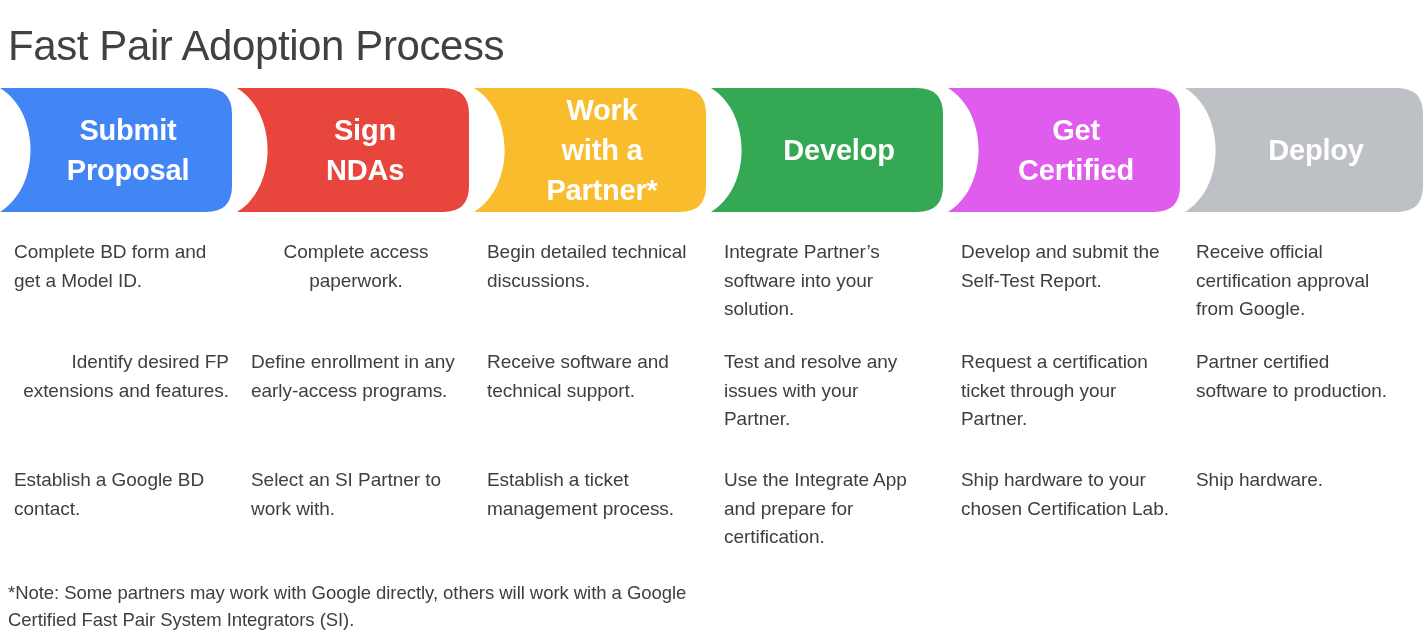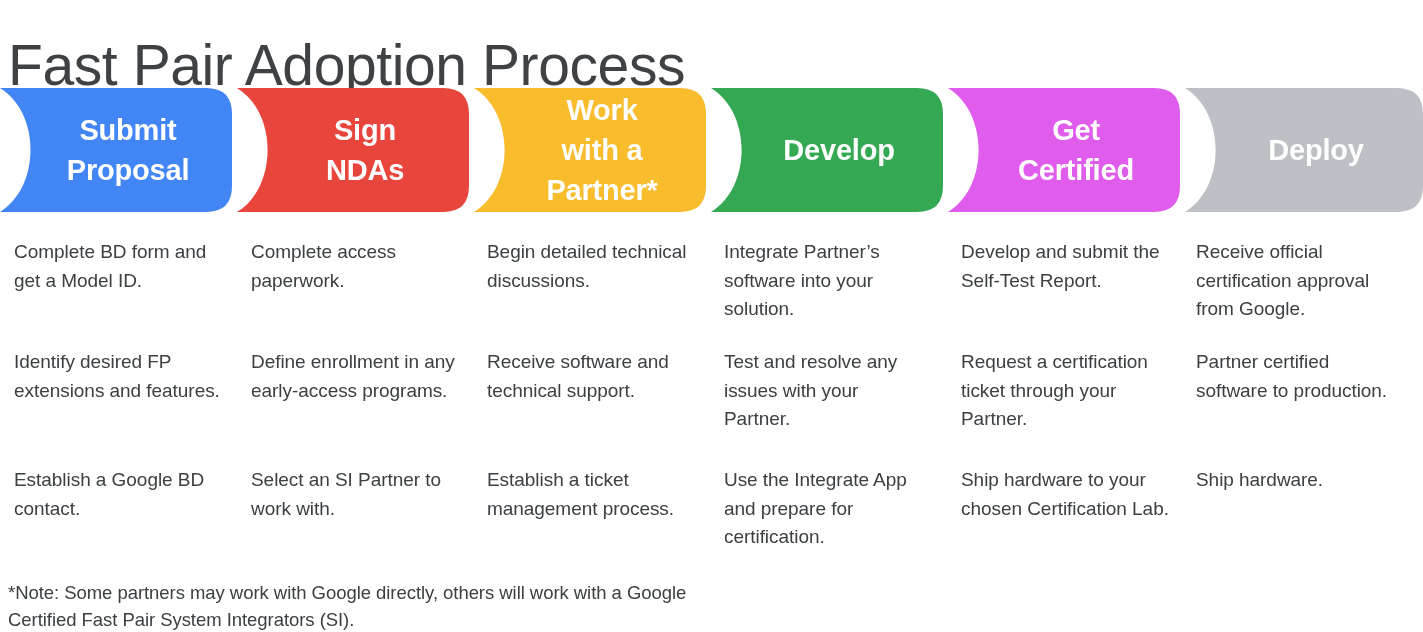--- a/index.html
+++ b/index.html
@@ -22,21 +22,21 @@
     position: relative;
     width: 1423px;
     height: 632px;
   }
 
   
   .page-title {
     position: absolute;
     left: 8px;
     top: -8px;
-    font-size: 57px;
+    font-size: 42px;
     font-weight: 400;
     letter-spacing: -0.4px;
     color: #3f4244;
     line-height: 1.25;
     white-space: nowrap;
   }
 
   
   .banner-strip {
     position: absolute;
@@ -159,25 +159,25 @@
         <svg class="banner-svg" viewBox="0 0 238 124" preserveAspectRatio="none">
           <path d="M 0 0 L 212 0 Q 238 0 238 26 L 238 98 Q 238 124 212 124 L 0 124 C 40.8 99.2 40.8 24.8 0 0 Z" fill="#bdc1c6"></path>
         </svg>
         <div class="banner-label">Deploy</div>
       </div>
     </div>
 
   <div class="columns">
       <div class="col" style="left: 14px; width: 215px;">
         <div class="step-item step-row-0" style="width: 215px;">Complete BD form and get a Model ID.</div>
-        <div class="step-item step-row-1" style="width: 215px;">Identify desired FP extensions and features.</div>
+        <div class="step-item step-row-1" style="width: 215px; text-align: right;">Identify desired FP extensions and features.</div>
         <div class="step-item step-row-2" style="width: 215px;">Establish a Google BD contact.</div>
       </div>
       <div class="col" style="left: 251px; width: 210px;">
-        <div class="step-item step-row-0" style="width: 210px;">Complete access paperwork.</div>
+        <div class="step-item step-row-0" style="width: 210px; text-align: center;">Complete access paperwork.</div>
         <div class="step-item step-row-1" style="width: 210px;">Define enrollment in any early-access programs.</div>
         <div class="step-item step-row-2" style="width: 210px;">Select an SI Partner to work with.</div>
       </div>
       <div class="col" style="left: 487px; width: 215px;">
         <div class="step-item step-row-0" style="width: 215px;">Begin detailed technical discussions.</div>
         <div class="step-item step-row-1" style="width: 215px;">Receive software and technical support.</div>
         <div class="step-item step-row-2" style="width: 215px;">Establish a ticket management process.</div>
       </div>
       <div class="col" style="left: 724px; width: 200px;">
         <div class="step-item step-row-0" style="width: 200px;">Integrate Partner’s software into your solution.</div>

